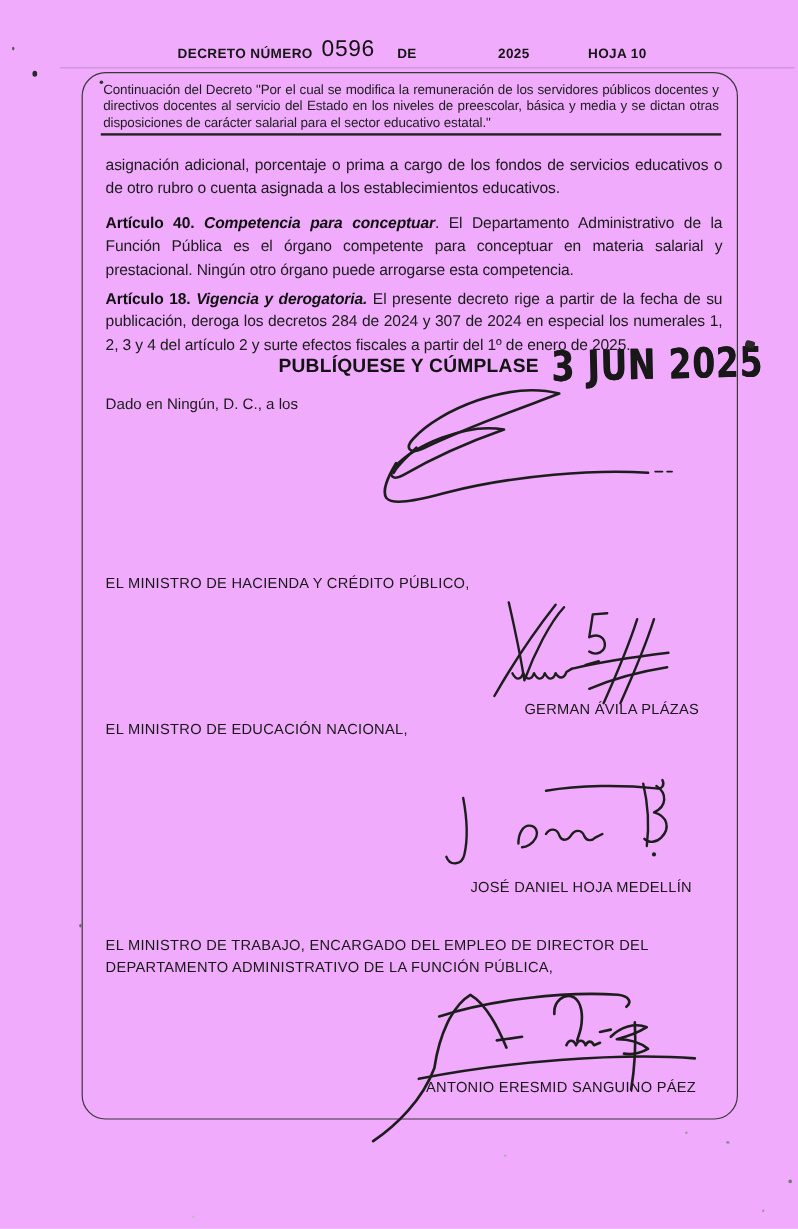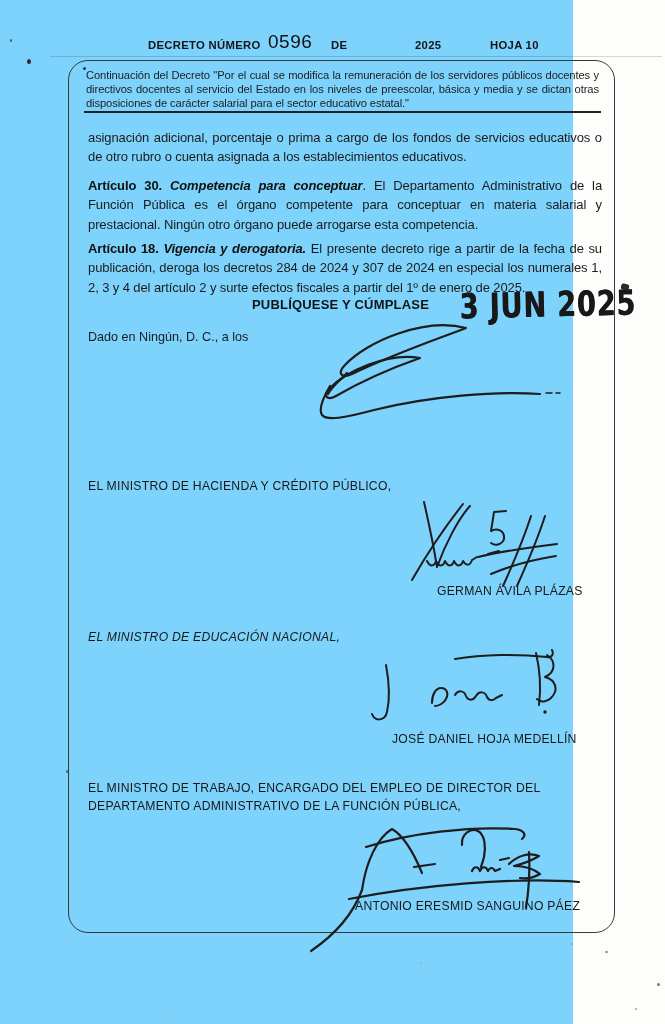--- a/index.html
+++ b/index.html
@@ -1,19 +1,19 @@
 <!DOCTYPE html>
 <html><head>
 <meta charset="utf-8">
 <style>
   html,body{margin:0;padding:0;}
   body{width:665px;height:1024px;background:#fdfdfc;overflow:hidden;
        font-family:"Liberation Sans", sans-serif;color:#1b1b1b;
        -webkit-font-smoothing:antialiased;}
-  .page{position:relative;width:573px;height:1024px;background:#7dd3fc;}
+  .page{position:relative;width:665px;height:1024px;background:#f0abfc;}
 
   
   .hdr{position:absolute;font-weight:bold;font-size:11.3px;letter-spacing:.3px;color:#151515;white-space:nowrap;}
   .decree-num{position:absolute;font-family:Liberation Sans, sans-serif;font-size:19px;
               color:#111;letter-spacing:.5px;white-space:nowrap;}
   .hdr-rule{position:absolute;left:50px;top:56px;width:612px;height:1px;background:rgba(0,0,0,.15);}
 
   
   .doc-box{position:absolute;left:68px;top:60px;width:545px;height:871px;
            border:1.8px solid #383838;border-radius:20px;background:transparent;}
@@ -22,21 +22,21 @@
   .quote{position:absolute;left:86px;top:69px;width:513px;font-size:11.2px;line-height:13.8px;
          letter-spacing:-.1px;text-align:justify;color:#1d1d1d;}
   .quote-rule{position:absolute;left:84px;top:111px;width:517px;height:1.8px;background:#222;}
 
   
   .para{position:absolute;left:88px;width:514px;font-size:13px;line-height:19.4px;
         letter-spacing:-.1px;text-align:justify;color:#1b1b1b;margin:0;}
   .para b{color:#101010;}
 
   .publiquese{position:absolute;left:68px;top:297px;width:545px;text-align:center;
-              font-weight:bold;font-size:13px;letter-spacing:.2px;color:#131313;}
+              font-weight:bold;font-size:16px;letter-spacing:.2px;color:#131313;}
 
   .stamp{position:absolute;left:459px;top:289px;font-family:"DejaVu Sans", sans-serif;
          font-weight:900;font-size:34px;line-height:1;color:#181818;letter-spacing:1px;
          white-space:nowrap;transform:rotate(-1.3deg) scale(.8,1.02);transform-origin:left top;
          text-shadow:.6px 0 0 #181818;}
 
   .dado{position:absolute;left:88px;top:330px;font-size:12.6px;color:#1b1b1b;}
 
   .role{position:absolute;left:88px;font-size:12.2px;letter-spacing:.25px;line-height:18.2px;
         color:#181818;white-space:normal;}
@@ -59,36 +59,36 @@
   <span class="hdr" style="left:490px;top:39px;">HOJA 10</span>
   <div class="hdr-rule"></div>
 
   <div class="doc-box"></div>
 
   <div class="quote">Continuación del Decreto "Por el cual se modifica la remuneración de los servidores públicos docentes y directivos docentes al servicio del Estado en los niveles de preescolar, básica y media y se dictan otras disposiciones de carácter salarial para el sector educativo estatal."</div>
   <div class="quote-rule"></div>
 
   <p class="para" style="top:128px;">asignación adicional, porcentaje o prima a cargo de los fondos de servicios educativos o de otro rubro o cuenta asignada a los establecimientos educativos.</p>
 
-  <p class="para" style="top:176px;"><b>Artículo 30.</b>
+  <p class="para" style="top:176px;"><b>Artículo 40.</b>
 <b><i>Competencia para conceptuar</i></b><span>. El Departamento Administrativo de la Función Pública es el órgano competente para conceptuar en materia salarial y prestacional. Ningún otro órgano puede arrogarse esta competencia.</span></p>
 
   <p class="para" style="top:239px;"><b>Artículo 18.</b>
 <b><i>Vigencia y derogatoria.</i></b><span> El presente decreto rige a partir de la fecha de su publicación, deroga los decretos 284 de 2024 y 307 de 2024 en especial los numerales 1, 2, 3 y 4 del artículo 2 y surte efectos fiscales a partir del 1º de enero de 2025.</span></p>
 
   <div class="publiquese">PUBLÍQUESE Y CÚMPLASE</div>
 
   <div class="stamp">3 JUN 2025</div>
 
   <div class="dado">Dado en Ningún, D. C., a los</div>
 
   <div class="role" style="top:477px;width:420px;">EL MINISTRO DE HACIENDA Y CRÉDITO PÚBLICO,</div>
   <div class="name" style="left:437px;top:584px;">GERMAN ÁVILA PLÁZAS</div>
 
-  <div class="role" style="top:628px;width:420px;font-style:italic;">EL MINISTRO DE EDUCACIÓN NACIONAL,</div>
+  <div class="role" style="top:599px;width:420px;">EL MINISTRO DE EDUCACIÓN NACIONAL,</div>
   <div class="name" style="left:392px;top:732px;">JOSÉ DANIEL HOJA MEDELLÍN</div>
 
   <div class="role" style="top:779px;width:495px;">EL MINISTRO DE TRABAJO, ENCARGADO DEL EMPLEO DE DIRECTOR DEL DEPARTAMENTO ADMINISTRATIVO DE LA FUNCIÓN PÚBLICA,</div>
   <div class="name" style="left:355px;top:899px;">ANTONIO ERESMID SANGUINO PÁEZ</div>
 
   <svg class="sig-layer" width="665" height="1024" viewBox="0 0 665 1024">
     <g stroke-width="2.2">
       <path d="M466,328 C424,317 366,342 345,365 C337,373 341,379 352,374 C398,352 446,336 466,328 Z"></path>
       <path d="M420,358 C387,352 345,372 329,389 C323,396 327,401 336,396 C367,378 403,364 420,358 Z"></path>
       <path d="M347,373 C339,381 331,388 328,394"></path>

